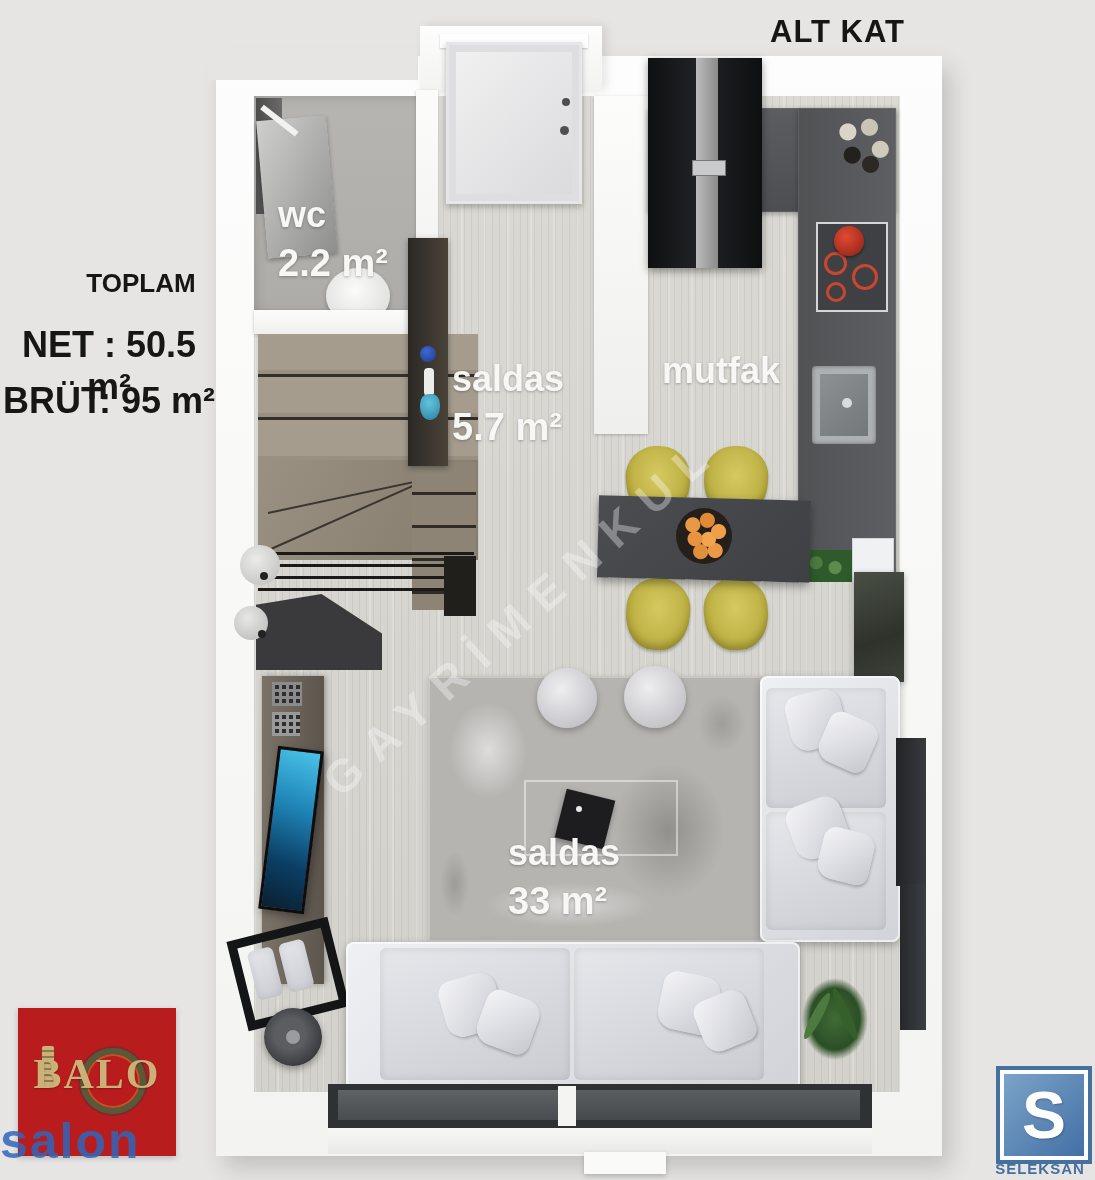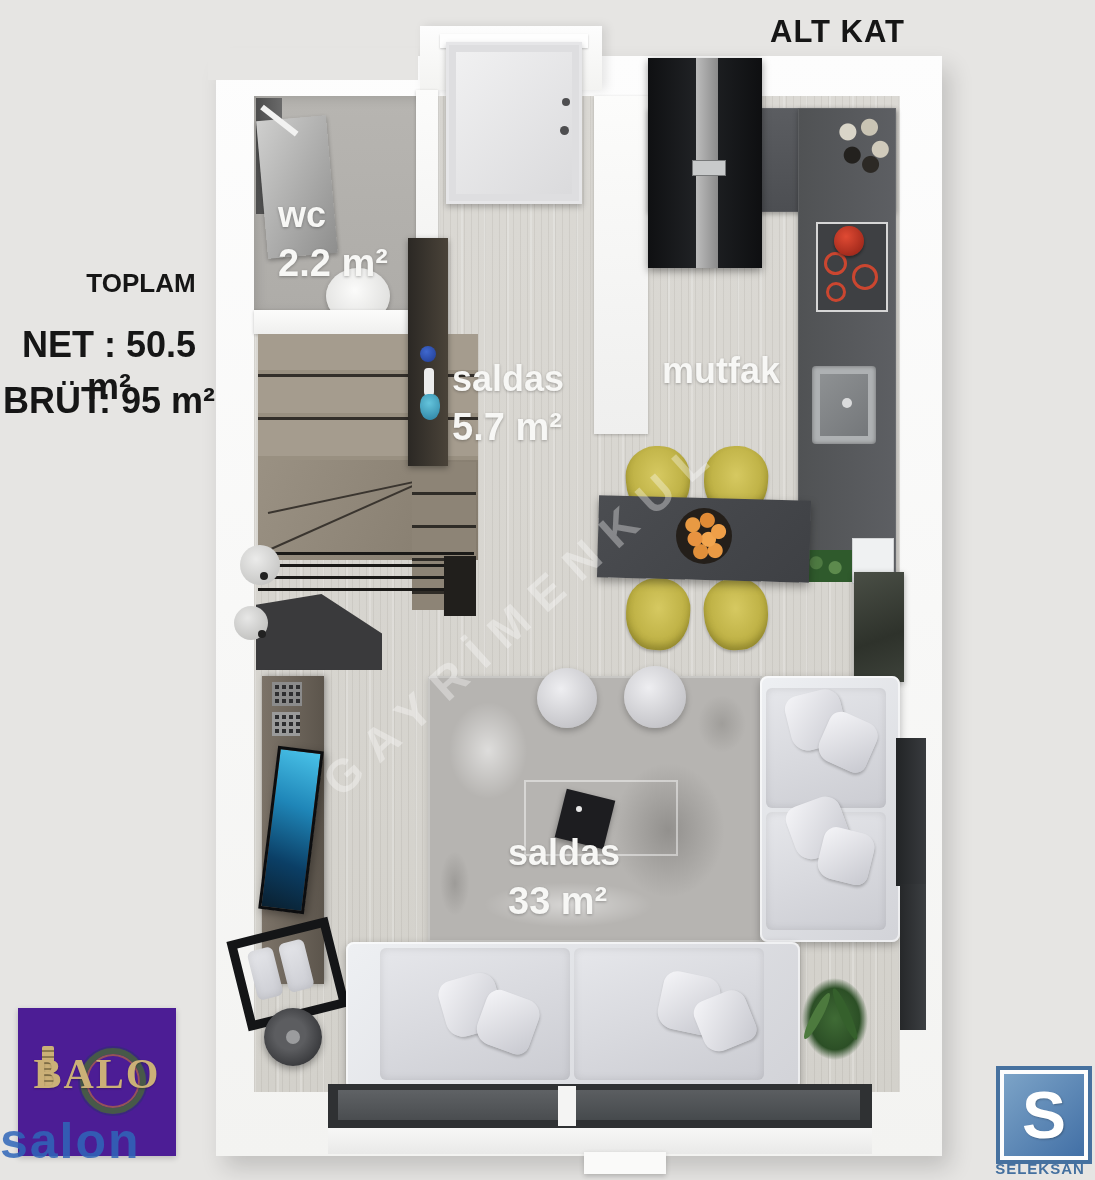--- a/index.html
+++ b/index.html
@@ -47,21 +47,21 @@
   .wline{background:#3a352f;height:2px;transform-origin:left center;}
   
   .blacktxt{color:#161616;font-weight:bold;}
   .roomlbl{color:#f7f7f5;font-weight:bold;text-align:left;line-height:1.3;
            text-shadow:0 1px 3px rgba(0,0,0,.28);}
   .roomlbl .nm{font-size:36px;display:block;}
   .roomlbl .ar{font-size:38px;display:block;}
   .watermark{color:rgba(255,255,255,.34);font-weight:bold;font-size:46px;letter-spacing:16px;
            transform:rotate(-42deg);transform-origin:left center;white-space:nowrap;}
   
-  .balo-box{background:#4c1d95;box-shadow:0 2px 6px rgba(0,0,0,.2);}
+  .balo-box{background:#b91c1c;box-shadow:0 2px 6px rgba(0,0,0,.2);}
   .balo-txt{color:#cbb077;font-family:"Liberation Serif",serif;font-weight:bold;font-size:42px;
             letter-spacing:2px;text-shadow:0 1px 2px rgba(0,0,0,.25);}
   .balo-ring{border-radius:50%;border:6px solid rgba(70,100,60,.85);
              box-shadow:inset 0 0 0 2px rgba(200,120,50,.6),0 0 0 2px rgba(30,60,90,.35);}
   .balo-col{background:repeating-linear-gradient(180deg,#cbb077 0 4px,#8d7a4e 4px 6px);border-radius:2px;}
   .saldas{color:rgba(47,102,185,.85);font-weight:bold;font-size:50px;letter-spacing:2px;}
   .sel-box{background:linear-gradient(135deg,#7fa6c9,#3f6da4);border:4px solid #46719f;
            box-shadow:inset 0 0 0 4px #fdfdfd;display:flex;align-items:center;justify-content:center;}
   .sel-s{color:#fff;font-size:66px;font-weight:bold;line-height:1;text-shadow:1px 1px 2px rgba(0,0,0,.25);}
   .sel-lbl{color:#44709f;font-weight:bold;font-size:15px;letter-spacing:1px;text-align:center;}

